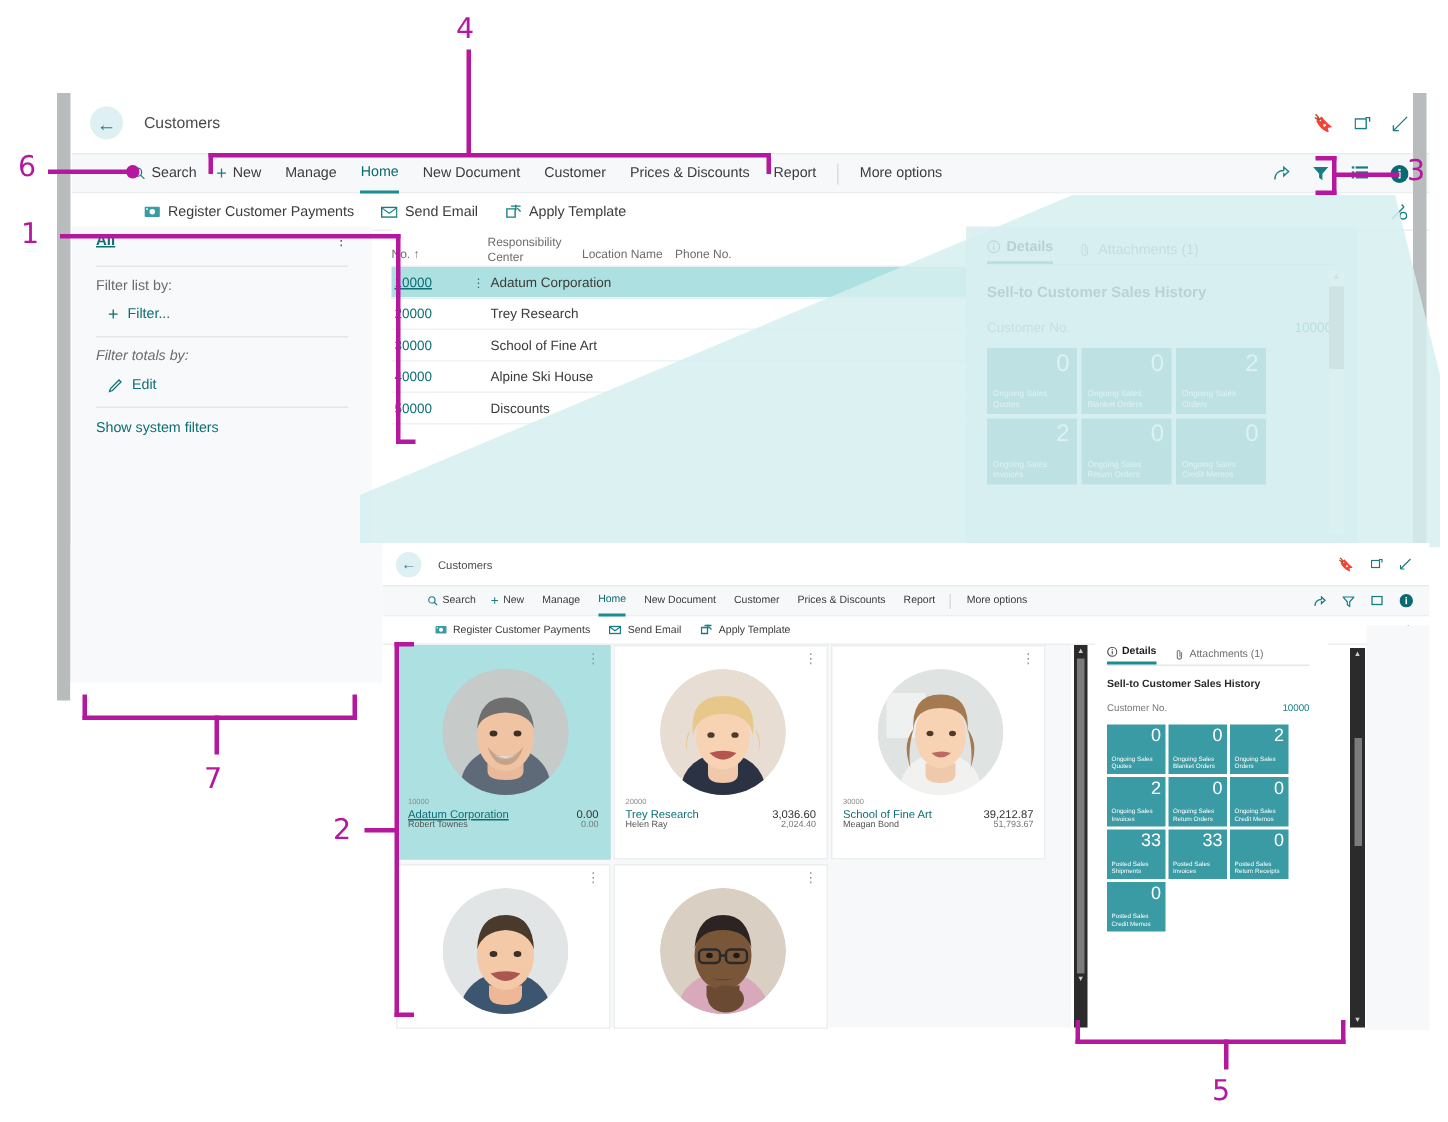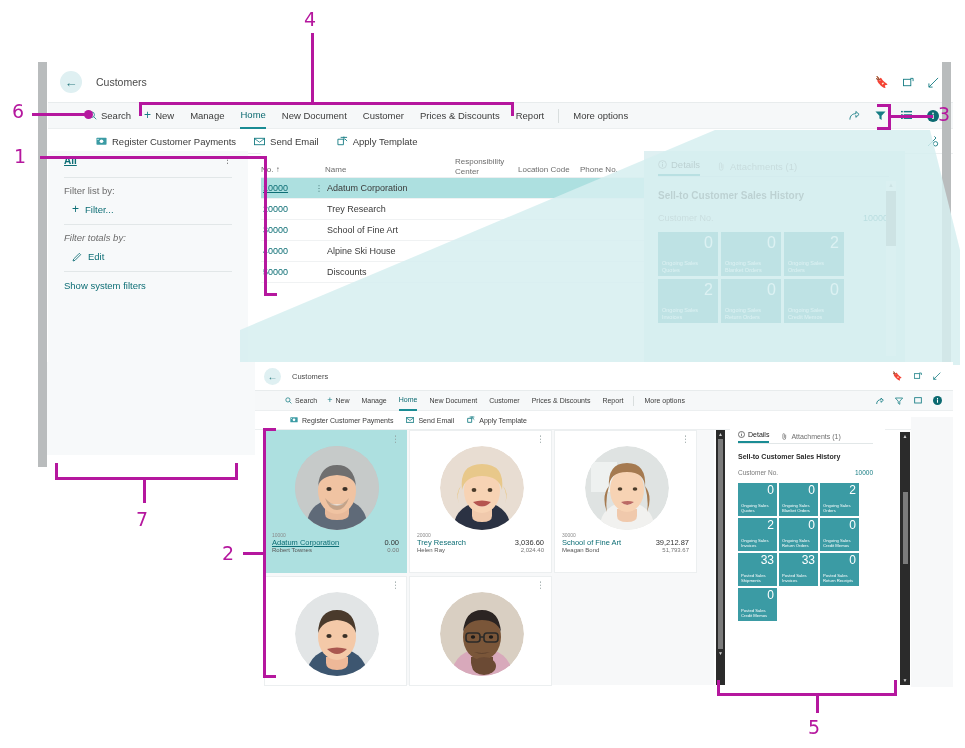--- a/index.html
+++ b/index.html
@@ -45,21 +45,21 @@
   .ghead{display:flex;color:#6d6d6d;border-bottom:1px solid #eceff0;}
   .grow{display:flex;align-items:center;border-bottom:1px solid #f0f2f3;color:#3a3a3a;}
   .grow.sel{background:#ade0e0;}
   .gnum{color:#0d6e75;}
   .gnum.u{text-decoration:underline;}
 
   
   .factbox{position:absolute;background:#ffffff;}
   .fb-tabs{display:flex;align-items:flex-end;}
   .fb-tab{color:#6f6f6f;display:flex;align-items:center;}
-  .fb-tab.on{color:#1b1b1b;font-weight:normal;border-bottom:2px solid #1a8c94;margin-top:20px;}
+  .fb-tab.on{color:#1b1b1b;font-weight:bold;border-bottom:2px solid #1a8c94;margin-top:20px;}
   .fb-rule{height:1px;background:#e2e7e8;}
   .fb-h{font-weight:bold;color:#2b2b2b;}
   .fb-row{display:flex;color:#7a7a7a;}
   .fb-val{margin-left:auto;color:#177d84;}
   .tiles{display:flex;flex-wrap:wrap;}
   .tile{background:#3b9ba4;color:#ffffff;box-sizing:border-box;position:relative;}
   .tile .num{position:absolute;right:0;text-align:right;font-weight:300;}
   .tile .cap{position:absolute;left:0;line-height:1.15;}
 
   
@@ -209,23 +209,22 @@
           </svg>
         <span>Edit</span>
       </div>
       <div class="vp-rule" style="margin:9px 0 8px 0;"></div>
       <div class="vp-link" style="font-size:9.5px;">Show system filters</div>
     </div>
 
     <div class="grid" style="left:213px;top:89px;width:383px;height:211px;">
       <div class="ghead" style="height:27px;font-size:8px;padding-top:3px;box-sizing:border-box;">
         <div style="width:64px;padding-top:11px;">No. ↑</div>
-        <div style="width:130px;padding-top:11px;">Name</div>
         <div style="width:63px;padding-top:3px;line-height:1.25;">Responsibility<br>Center</div>
-        <div style="width:62px;padding-top:11px;">Location Code</div>
+        <div style="width:62px;padding-top:11px;">Location Name</div>
         <div style="width:60px;padding-top:11px;">Phone No.</div>
       </div>
 
       <div class="grow sel" style="height:20px;font-size:9px;">
         <div class="gnum u" style="width:52px;padding-left:2px;">10000</div>
         <div style="width:12px;color:#3a6a6a;font-size:8px;line-height:7px;">⋮</div>
         <div style="width:130px;">Adatum Corporation</div>
       </div>
       <div class="grow" style="height:20px;font-size:9px;">
         <div class="gnum" style="width:64px;padding-left:2px;">20000</div>

